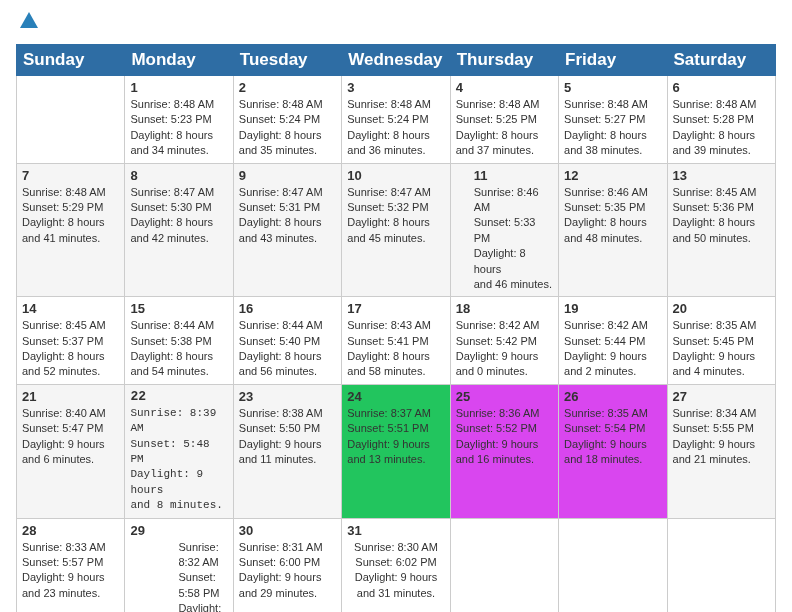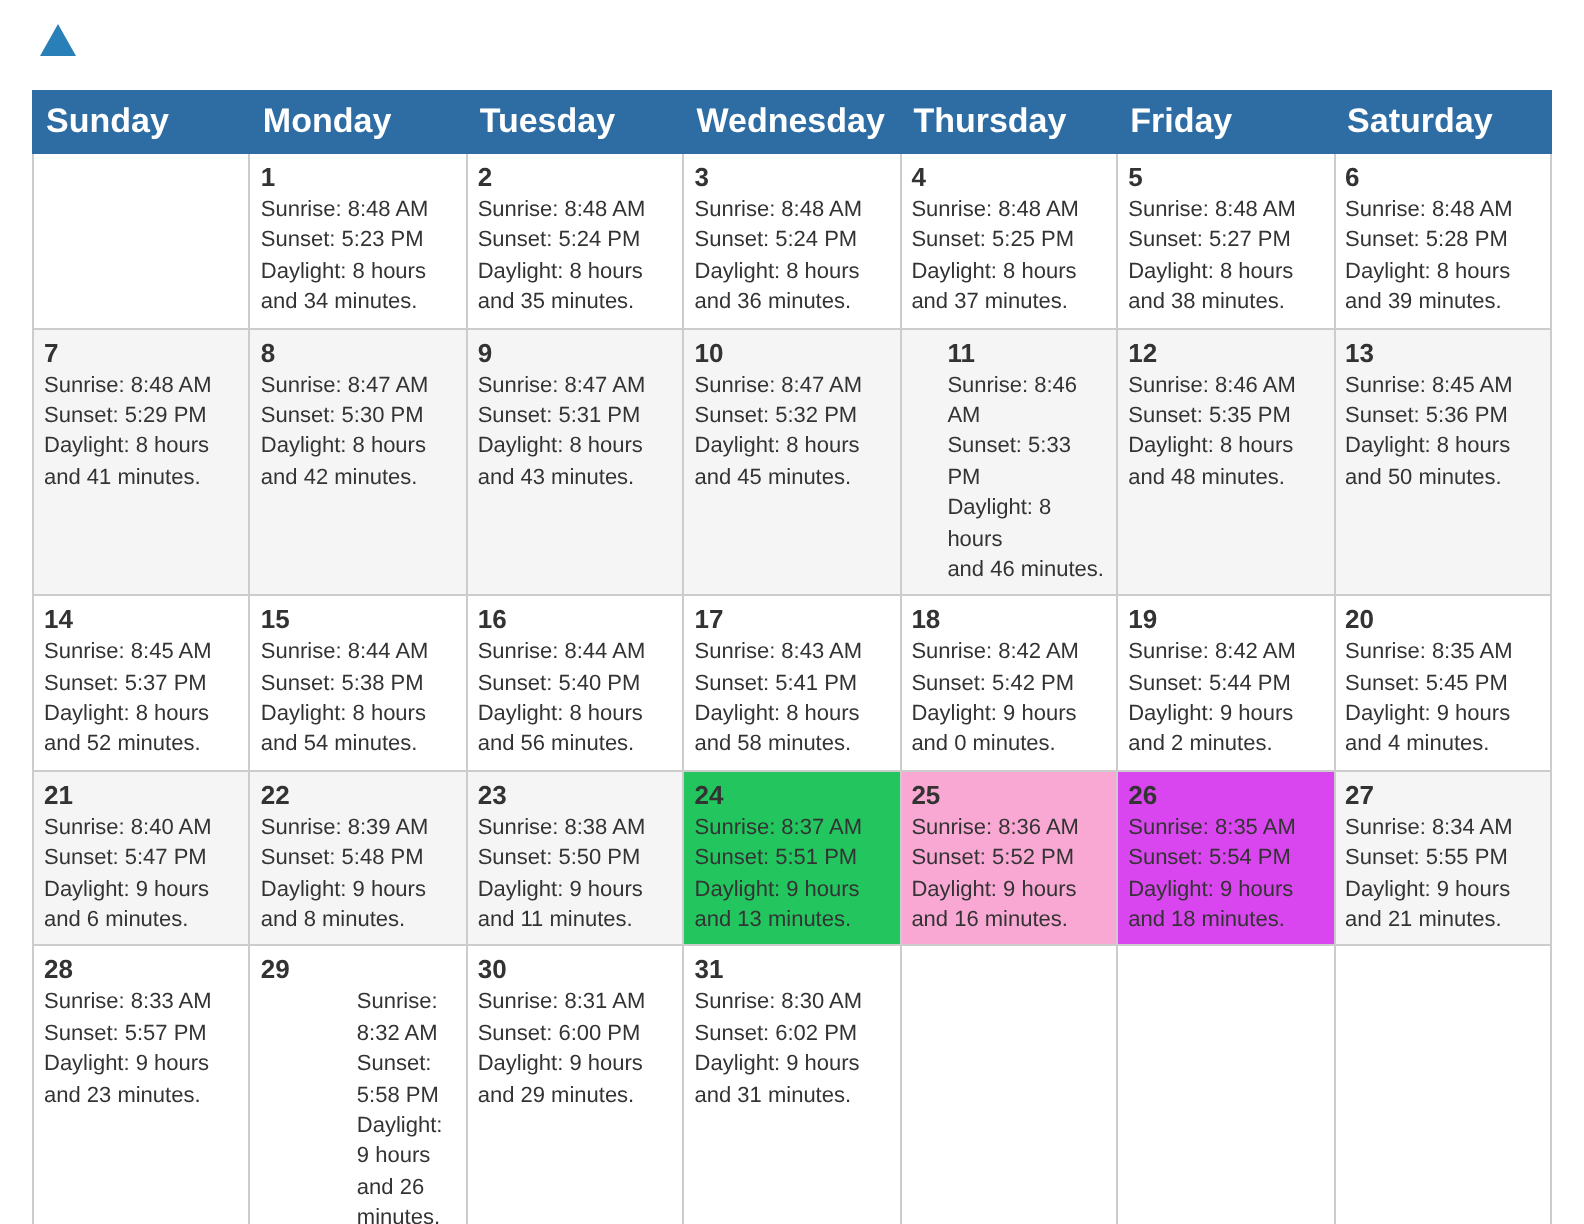--- a/index.html
+++ b/index.html
@@ -279,42 +279,42 @@
           </td>
         </tr>
         <tr>
           <td style="background: rgb(245, 245, 245);">
             <span class="day-number">21</span>
             <div class="day-info" style="white-space: pre-line;">Sunrise: 8:40 AM
 Sunset: 5:47 PM
 Daylight: 9 hours
 and 6 minutes.</div>
           </td>
-          <td style="background: rgb(245, 245, 245);">
+          <td style="background: rgb(245, 245, 245); font-family: Liberation Mono, monospace;">
             <span class="day-number">22</span>
             <div class="day-info" style="white-space: pre-line;">Sunrise: 8:39 AM
 Sunset: 5:48 PM
 Daylight: 9 hours
 and 8 minutes.</div>
           </td>
           <td style="background: rgb(245, 245, 245);">
             <span class="day-number">23</span>
             <div class="day-info" style="white-space: pre-line;">Sunrise: 8:38 AM
 Sunset: 5:50 PM
 Daylight: 9 hours
 and 11 minutes.</div>
           </td>
           <td style="background: #22c55e;">
             <span class="day-number">24</span>
             <div class="day-info" style="white-space: pre-line;">Sunrise: 8:37 AM
 Sunset: 5:51 PM
 Daylight: 9 hours
 and 13 minutes.</div>
           </td>
-          <td style="background: #f9a8d4;">
+          <td style="background: #d946ef;">
             <span class="day-number">25</span>
             <div class="day-info" style="white-space: pre-line;">Sunrise: 8:36 AM
 Sunset: 5:52 PM
 Daylight: 9 hours
 and 16 minutes.</div>
           </td>
           <td style="background: #d946ef;">
             <span class="day-number">26</span>
             <div class="day-info" style="white-space: pre-line;">Sunrise: 8:35 AM
 Sunset: 5:54 PM
@@ -346,21 +346,21 @@
           </td>
           <td>
             <span class="day-number">30</span>
             <div class="day-info" style="white-space: pre-line;">Sunrise: 8:31 AM
 Sunset: 6:00 PM
 Daylight: 9 hours
 and 29 minutes.</div>
           </td>
           <td>
             <span class="day-number">31</span>
-            <div class="day-info" style="white-space: pre-line;">Sunrise: 8:30 AM
+            <div class="day-info" style="white-space: pre-line; text-align: center;">Sunrise: 8:30 AM
 Sunset: 6:02 PM
 Daylight: 9 hours
 and 31 minutes.</div>
           </td>
           <td class="empty-cell"></td>
           <td class="empty-cell"></td>
           <td class="empty-cell"></td>
         </tr>
       </tbody>
   </table>

